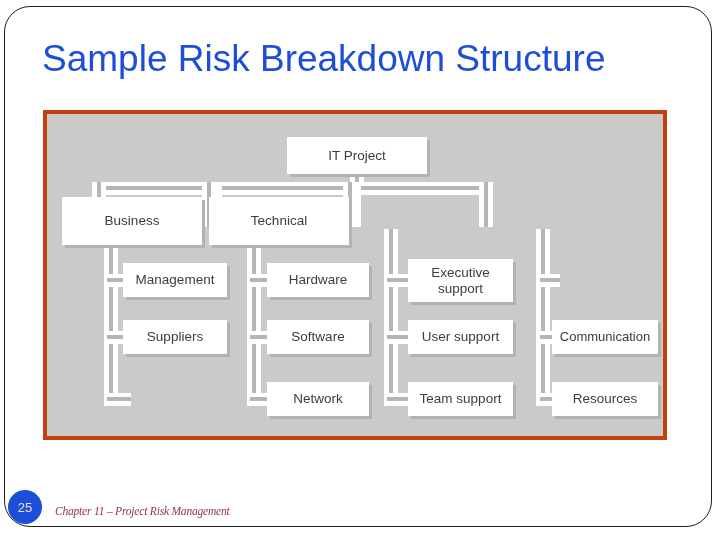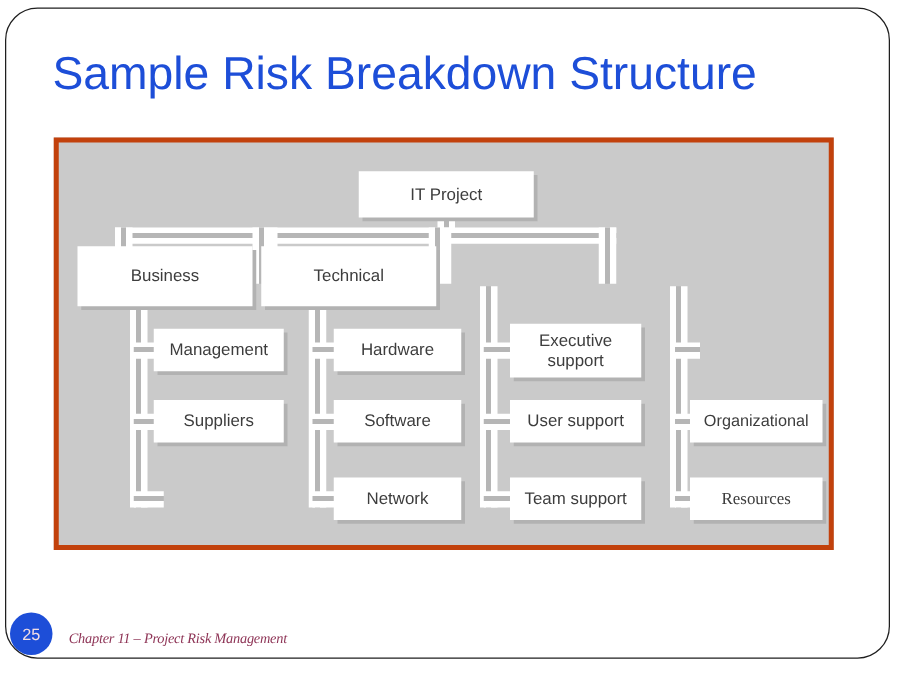--- a/index.html
+++ b/index.html
@@ -99,20 +99,20 @@
   <div class="node" style="left:76px;top:206px;width:104px;height:34px;">Suppliers</div>
 
   <div class="node" style="left:220px;top:149px;width:102px;height:34px;">Hardware</div>
   <div class="node" style="left:220px;top:206px;width:102px;height:34px;text-align:center;">Software</div>
   <div class="node" style="left:220px;top:268px;width:102px;height:34px;">Network</div>
 
   <div class="node" style="left:361px;top:145px;width:105px;height:43px;padding:0 14px;box-sizing:border-box;">Executive support</div>
   <div class="node" style="left:361px;top:206px;width:105px;height:34px;">User support</div>
   <div class="node" style="left:361px;top:268px;width:105px;height:34px;">Team support</div>
 
-  <div class="node small" style="left:505px;top:206px;width:106px;height:34px;">Organizational</div>
-  <div class="node" style="left:505px;top:268px;width:106px;height:34px;font-family:Liberation Serif, serif;">Resources</div>
+  <div class="node small" style="left:505px;top:206px;width:106px;height:34px;">Communication</div>
+  <div class="node" style="left:505px;top:268px;width:106px;height:34px;">Resources</div>
 </div>
 
 <div class="page-number-badge">
   <span>25</span>
 </div>
 <div class="footer-chapter">Chapter 11 – Project Risk Management</div>
 
 </body></html>

